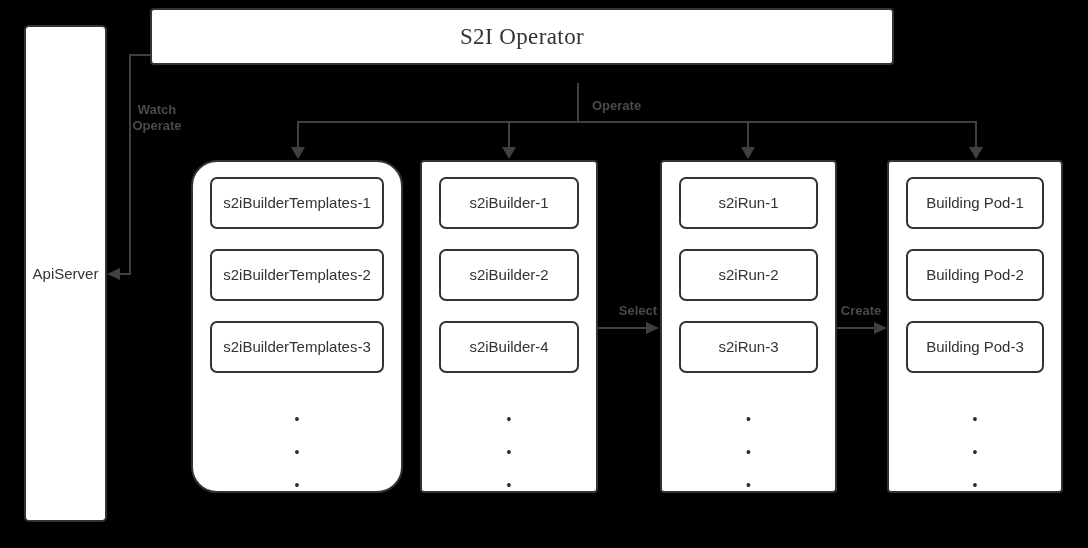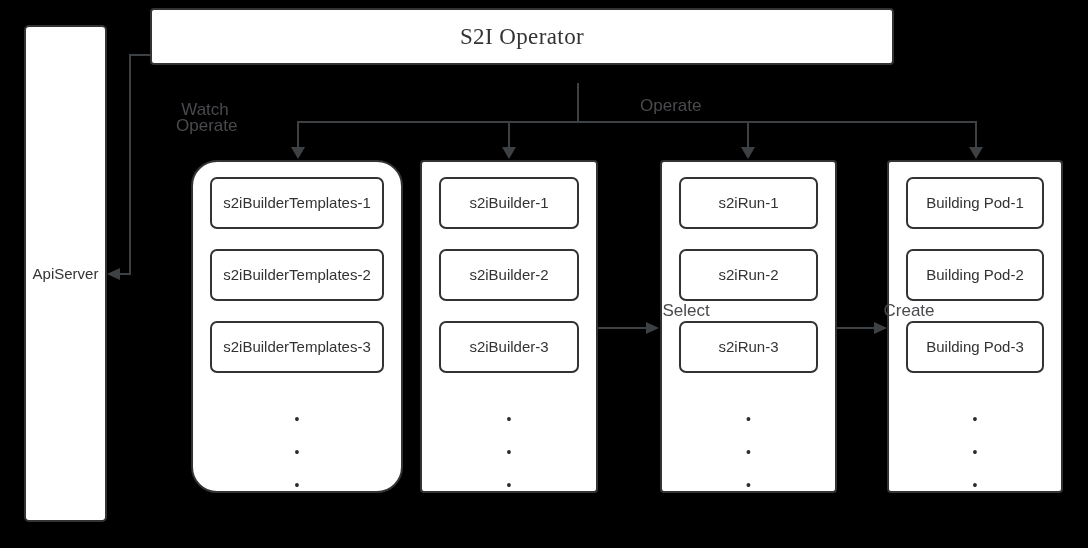--- a/index.html
+++ b/index.html
@@ -32,21 +32,21 @@
   .dots{display:flex;flex-direction:column;align-items:center;margin-top:10px;}
   .dot{font-size:14px;line-height:33px;color:#2e2e2e;}
   
   .line{position:absolute;background:#3e4144;}
   .arrow-down{position:absolute;width:0;height:0;border-left:7px solid transparent;
     border-right:7px solid transparent;border-top:12px solid #3e4144;}
   .arrow-left{position:absolute;width:0;height:0;border-top:6px solid transparent;
     border-bottom:6px solid transparent;border-right:13px solid #3e4144;}
   .arrow-right{position:absolute;width:0;height:0;border-top:6px solid transparent;
     border-bottom:6px solid transparent;border-left:13px solid #3e4144;}
-  .clabel{position:absolute;color:#4a4a4e;font-size:17px;font-weight:normal;line-height:16px;margin-left:48px;}
+  .clabel{position:absolute;color:#4a4a4e;font-size:13px;font-weight:bold;line-height:16px;}
   .tc{text-align:center;}
 </style>
 </head>
 <body>
 
 <div class="canvas">
 
   <div class="node apiserver">
     <span>ApiServer</span>
   </div>
@@ -72,21 +72,21 @@
   </div>
 
   <div class="group g2">
     <div class="item">
         <span>s2iBuilder-1</span>
       </div>
     <div class="item">
         <span>s2iBuilder-2</span>
       </div>
     <div class="item">
-        <span>s2iBuilder-3</span>
+        <span>s2iBuilder-4</span>
       </div>
     <div class="dots">
       <span class="dot">•</span>
       <span class="dot">•</span>
       <span class="dot">•</span>
     </div>
   </div>
 
   <div class="group g3">
     <div class="item">

